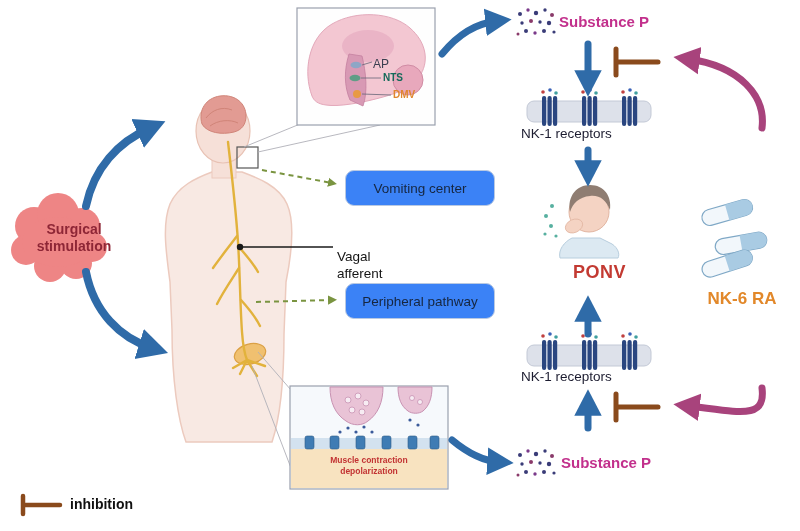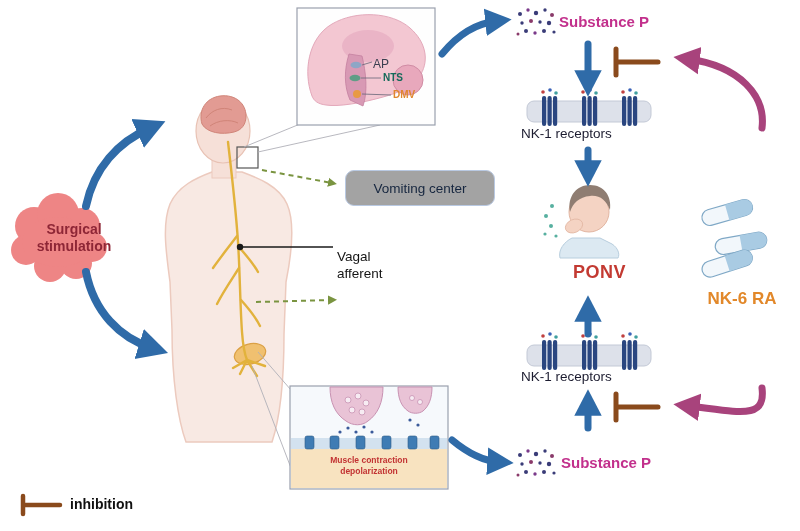--- a/index.html
+++ b/index.html
@@ -6,21 +6,21 @@
   * { margin:0; padding:0; box-sizing:border-box; }
   body { font-family:"Liberation Sans", sans-serif; background:#ffffff; }
   .canvas { position:relative; width:800px; height:531px; background:#ffffff; overflow:hidden; }
   .layer { position:absolute; left:0; top:0; width:800px; height:531px; }
   .lbl { position:absolute; font-family:Liberation Sans, sans-serif; }
   .pre { white-space:pre-line; }
 
   .cloud-text { left:28px; top:221px; width:92px; text-align:center; font-size:14px;
                 font-weight:bold; color:#8e2636; line-height:1.2; }
 
-  .info-box { width:150px; height:36px; background:#a3a3a3; border:1.5px solid #b9c9e2;
+  .info-box { width:150px; height:36px; background:#3b82f6; border:1.5px solid #b9c9e2;
               border-radius:9px; display:flex; align-items:center; justify-content:center;
               font-size:13.5px; color:#16263f; }
   .box-vomit { left:345px; top:170px; }
   .box-periph { left:345px; top:283px; }
 
   .vagal { left:337px; top:233px; font-size:13.5px; color:#141414; line-height:1.25;margin-top:16px; }
 
   .subp { font-size:15px; font-weight:bold; color:#c2308c; }
   .subp-top { left:559px; top:13px; }
   .subp-bottom { left:561px; top:454px; }
@@ -256,20 +256,23 @@
       <path d="M762 388 C 766 420 740 412 688 406" stroke-width="7" marker-end="url(#mMag)"></path>
     </g>
   </svg>
 
   <div class="lbl cloud-text pre">Surgical
 stimulation</div>
 
   <div class="lbl info-box box-vomit">
     <span>Vomiting center</span>
   </div>
+  <div class="lbl info-box box-periph">
+    <span>Peripheral pathway</span>
+  </div>
 
   <div class="lbl vagal pre">Vagal
 afferent</div>
 
   <div class="lbl subp subp-top">Substance P</div>
   <div class="lbl subp subp-bottom">Substance P</div>
 
   <div class="lbl recep recep-top">NK-1 receptors</div>
   <div class="lbl recep recep-bottom">NK-1 receptors</div>
 

